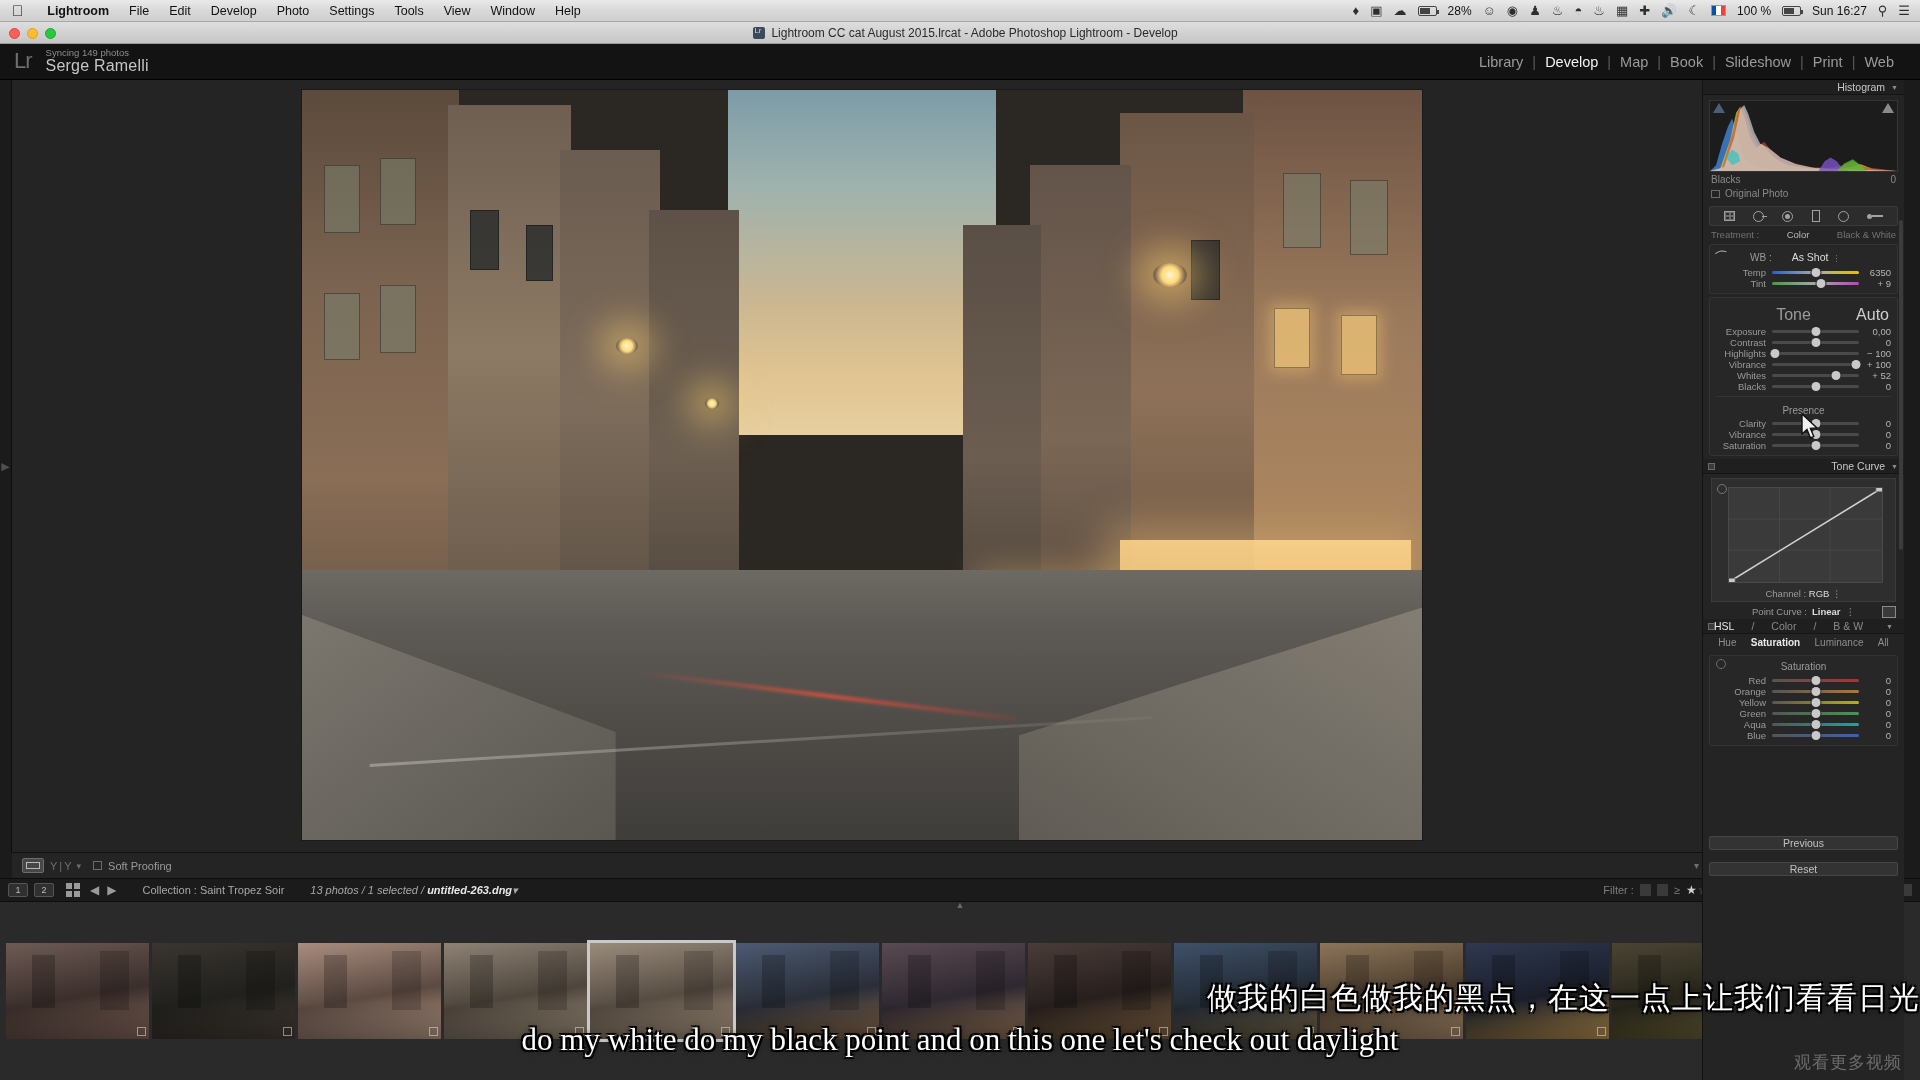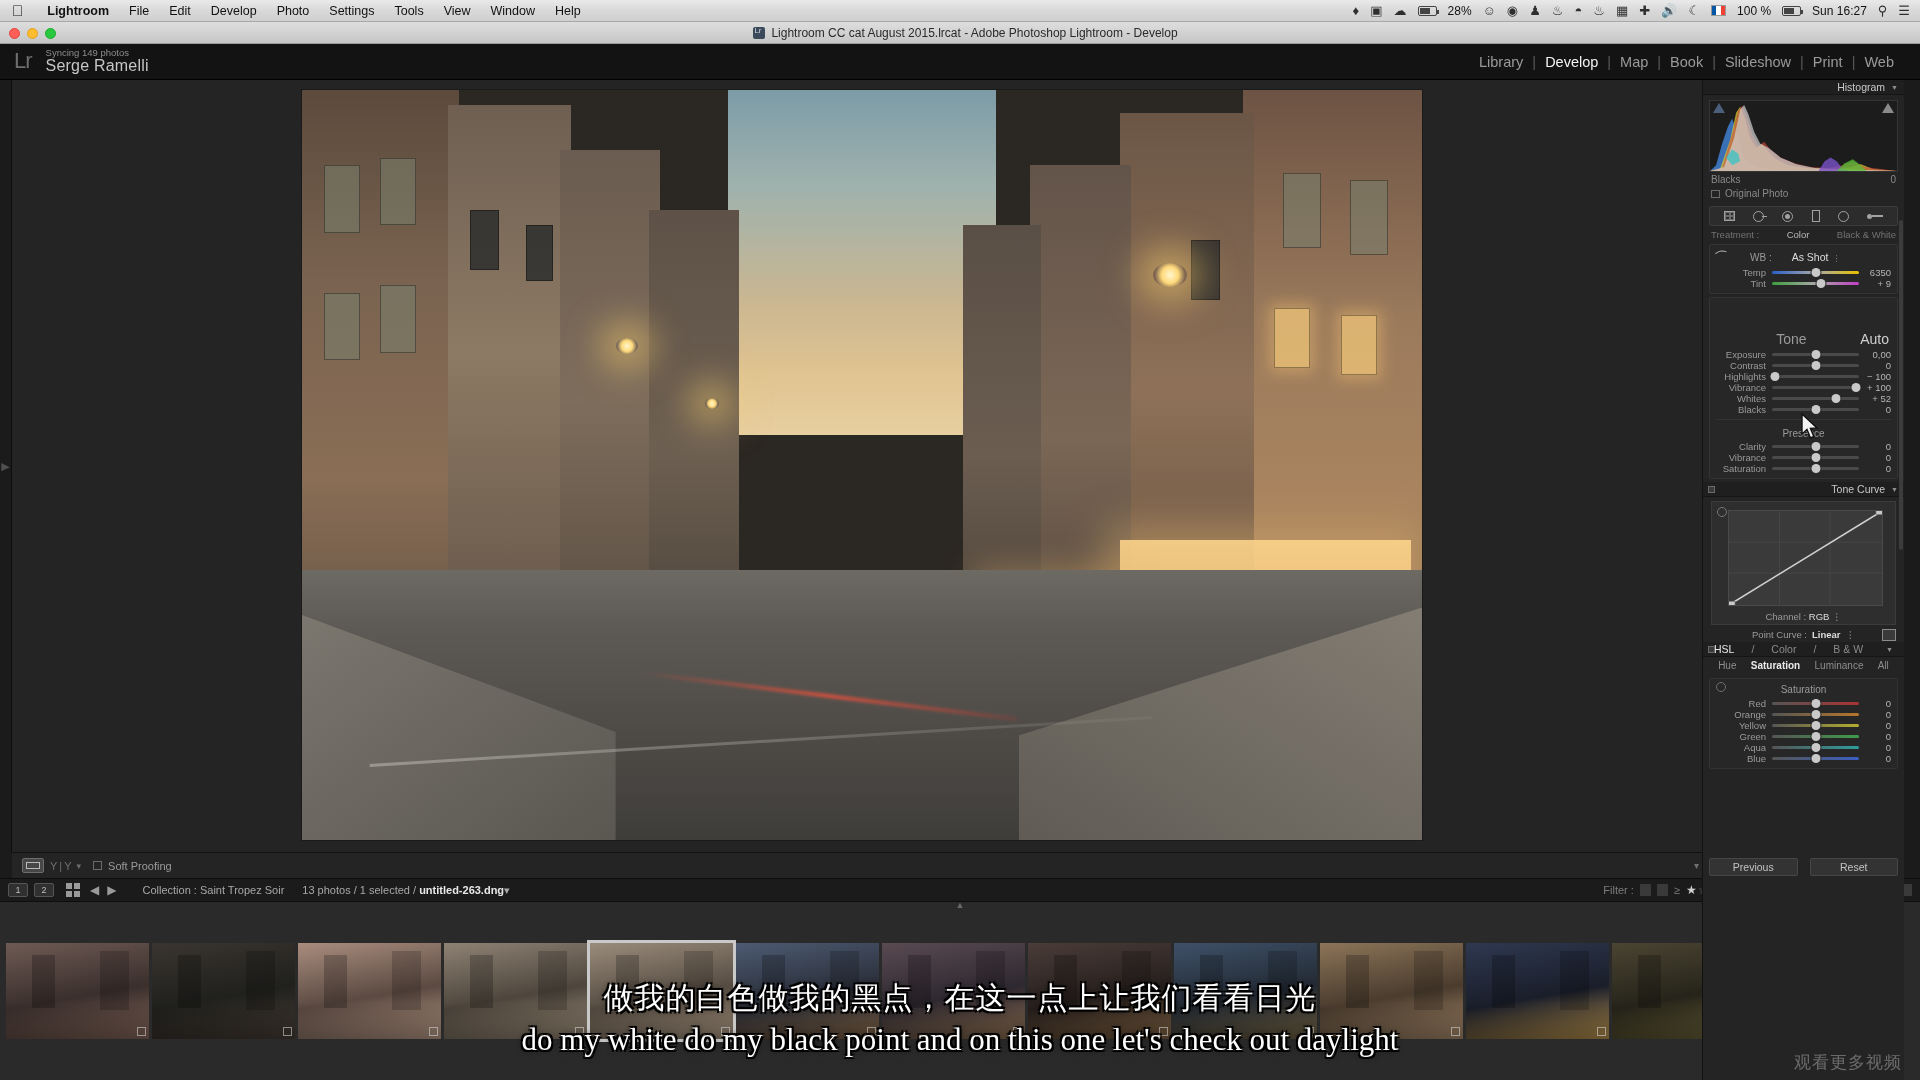--- a/index.html
+++ b/index.html
@@ -219,21 +219,21 @@
     background: #303030; color: #bdbdbd; font-size: 9px;
     display: flex; align-items: center; justify-content: center; margin-right: 6px;
   }
   .fs-grid {
     width: 14px; height: 14px; margin: 0 10px 0 6px;
     display: grid; grid-template-columns: 1fr 1fr; grid-template-rows: 1fr 1fr; gap: 2px;
   }
   .fs-grid span { background: #9a9a9a; display: block; }
   .fs-arrow { color: #9a9a9a; font-size: 12px; margin-right: 8px; }
   .fs-crumb { margin-left: 18px; color: #a8a8a8; }
-  .fs-count { margin-left: 18px; color: #a8a8a8; }
+  .fs-count { margin-left: 26px; color: #a8a8a8; font-style: italic; }
   .fs-count b { color: #e8e8e8; font-weight: bold; }
   .fs-filter { margin-left: auto; display: flex; align-items: center; gap: 6px; color: #7e7e7e; }
   .flagico { width: 11px; height: 12px; background: #3a3a3a; border-radius: 1px; display:inline-block;}
   .stars { color: #6f6f6f; font-size: 12px; letter-spacing: 1px; }
   .stars .on { color: #cfcfcf; }
   .colorchips { display: flex; gap: 3px; }
   .colorchips span { width: 9px; height: 9px; background: #3a3a3a; border-radius: 1px; display:block;}
   .filters-off {
     background: #2c2c2c; border: 1px solid #3e3e3e; border-radius: 2px;
     padding: 1px 26px 1px 8px; font-size: 10.5px; color: #a9a9a9; position: relative;
@@ -357,21 +357,21 @@
   .s-track.blue  { background: linear-gradient(to right, #555, #3b5fc0 100%); }
   .s-knob {
     position: absolute; top: -3px; width: 9px; height: 9px;
     background: #c9c9c9; border-radius: 50%; transform: translateX(-50%);
     box-shadow: 0 0 0 1px #2a2a2a;
   }
   .s-val { width: 26px; text-align: right; color: #b5b5b5; flex: 0 0 auto; font-size: 9.5px; }
 
   .tone-hdr {
     display: flex; align-items: center; justify-content: space-between;
-    padding: 4px 8px 2px; font-size: 14px; margin-top: 25px;
+    padding: 4px 8px 2px; font-size: 16px;
   }
   .tone-hdr .ttl { margin: 0 auto 0 34%; color: #9a9a9a; }
   .tone-hdr .auto { color: #cfcfcf; }
   .presence-hdr { text-align: center; color: #9a9a9a; font-size: 10px; padding: 4px 0 2px; }
 
   .divider { height: 1px; background: #333; margin: 4px 6px; }
 
   
   .tc-box {
     margin: 4px 8px 0; height: 124px; background: #2e2e2e;
@@ -403,41 +403,42 @@
     display:flex; align-items:center; justify-content:space-around;
     padding: 3px 8px 4px; font-size:10px; color:#8d8d8d;
   }
   .hsl-tabs .act { color:#e9e9e9; font-weight:bold; }
   .sat-title { text-align:center; color:#9a9a9a; font-size:10px; padding:3px 0 3px; position:relative;}
   .sat-target { position:absolute; left:6px; top:1px; width:10px; height:10px; border:1px solid #6d6d6d; border-radius:50%; }
 
   
   .pbtns {
     position:absolute; left:6px; right:6px; bottom:204px;
-    display:flex; gap:12px;
+    display:flex; gap:12px;flex-direction:column;
   }
   .pbtn {
     flex:1; height:18px; background:#333; border:1px solid #464646; border-radius:2px;
     color:#c2c2c2; font-size:10.5px; display:flex; align-items:center; justify-content:center;
   }
   .rp-scroll {
     position:absolute; right:1px; top:140px; width:4px; height:330px;
     background:#3c3c3c; border-radius:2px;
   }
 
   
   .subs {
     position: absolute; left: 0; width: 1920px; text-align: center;
     pointer-events: none; z-index: 40;
   }
   .sub-cn {
     top: 978px; font-size: 30px; color: #fff; letter-spacing: 1px;
     font-family: "DejaVu Sans", sans-serif;
     text-shadow: -2px -2px 0 #000, 2px -2px 0 #000, -2px 2px 0 #000, 2px 2px 0 #000,
                  0 0 6px rgba(0,0,0,.9);
+    text-align: right;
   }
   .sub-en {
     top: 1022px; font-size: 31px; color: #fff;
     font-family: "Liberation Serif", serif;
     text-shadow: -2px -2px 0 #000, 2px -2px 0 #000, -2px 2px 0 #000, 2px 2px 0 #000,
                  0 0 6px rgba(0,0,0,.9);
   }
   .watermark {
     position:absolute; right: 18px; bottom: 6px; z-index: 41;
     font-size: 17px; color: rgba(205,205,205,.42);

